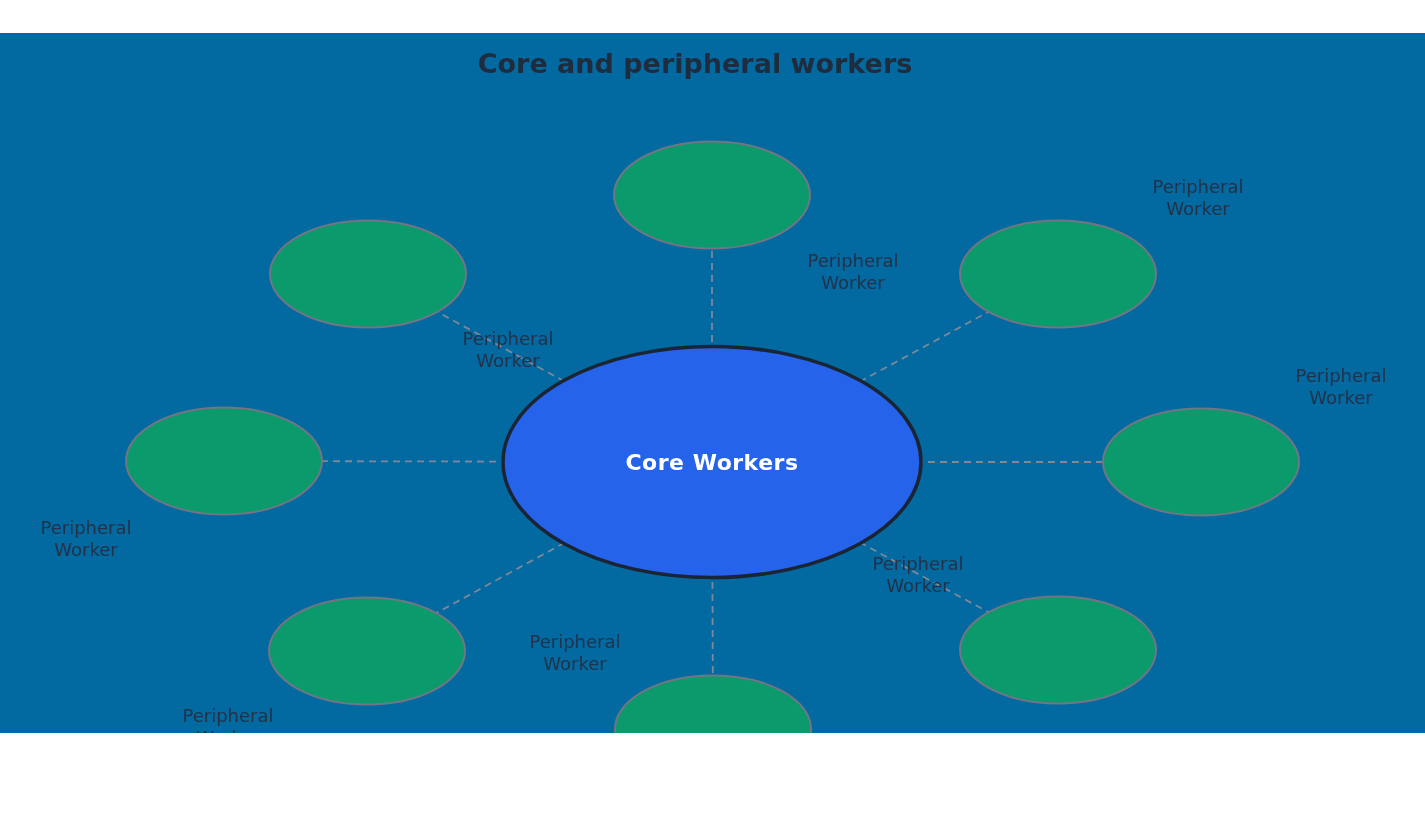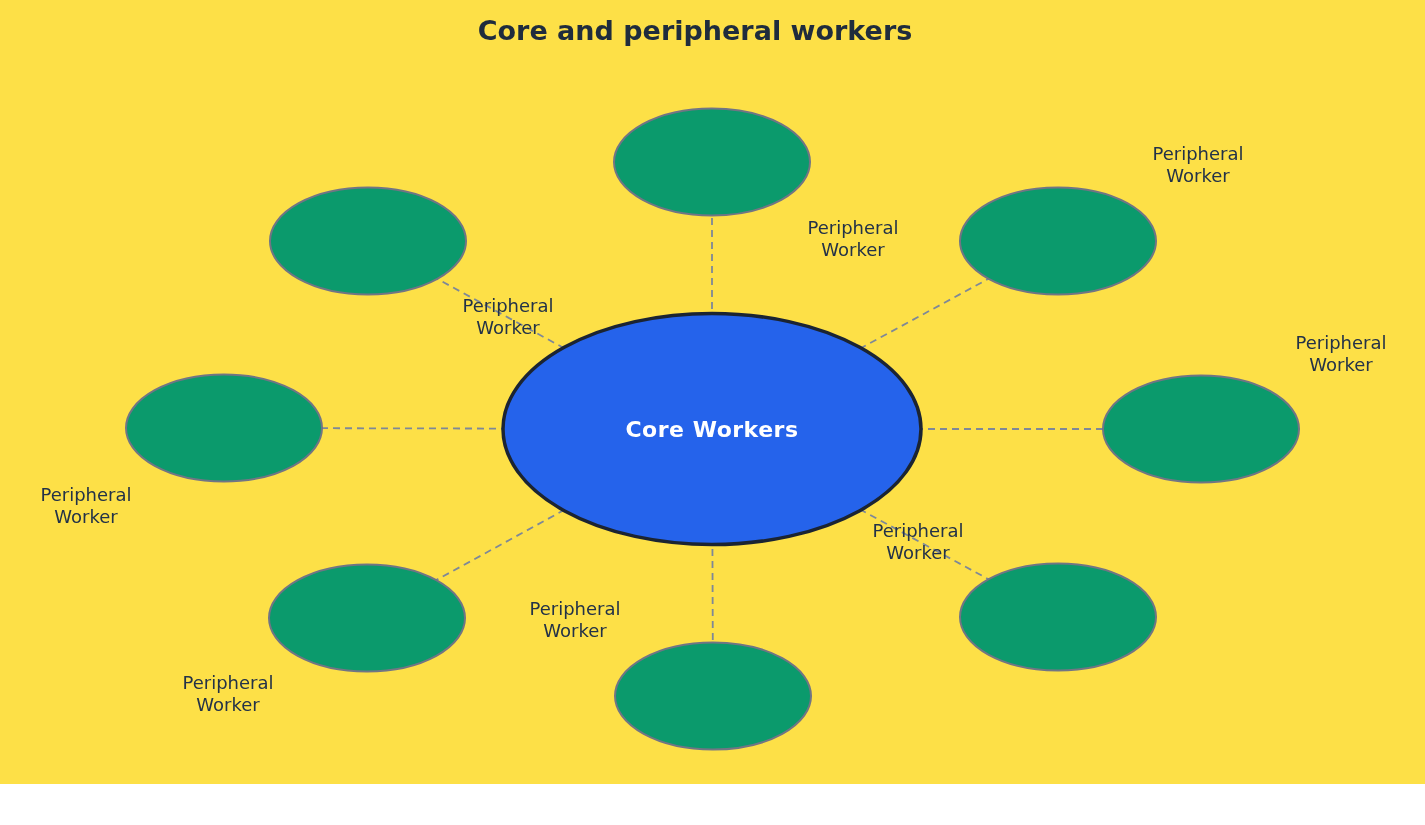--- a/index.html
+++ b/index.html
@@ -4,23 +4,24 @@
 <style>
   html, body {
     margin: 0;
     padding: 0;
     background: #ffffff;
     font-family: "DejaVu Sans", "Liberation Sans", sans-serif;
   }
   .canvas {
     position: relative;
     width: 1425px;
-    height: 784px;
-    background: #fde047;
+    height: 700px;
+    background: #0369a1;
     overflow: hidden;
+    margin-top: 33px;
   }
   svg { display: block; }
   .connector {
     fill: none;
     stroke-width: 1.8;
     stroke-dasharray: 7 5;
   }
   .peripheral-ellipse {
     stroke-width: 2;
   }

